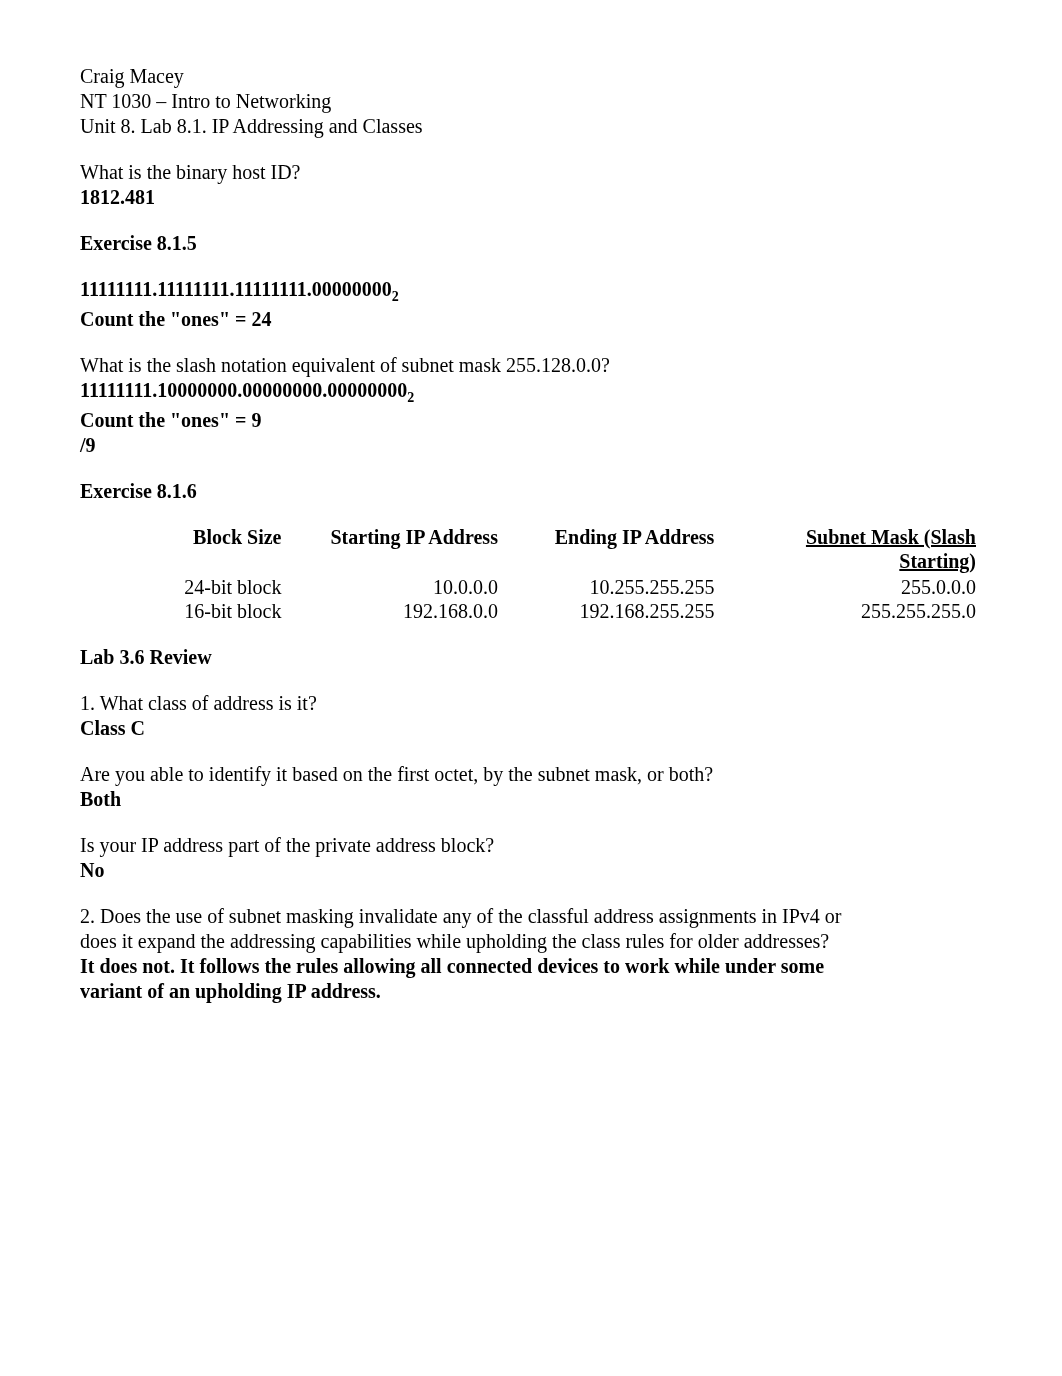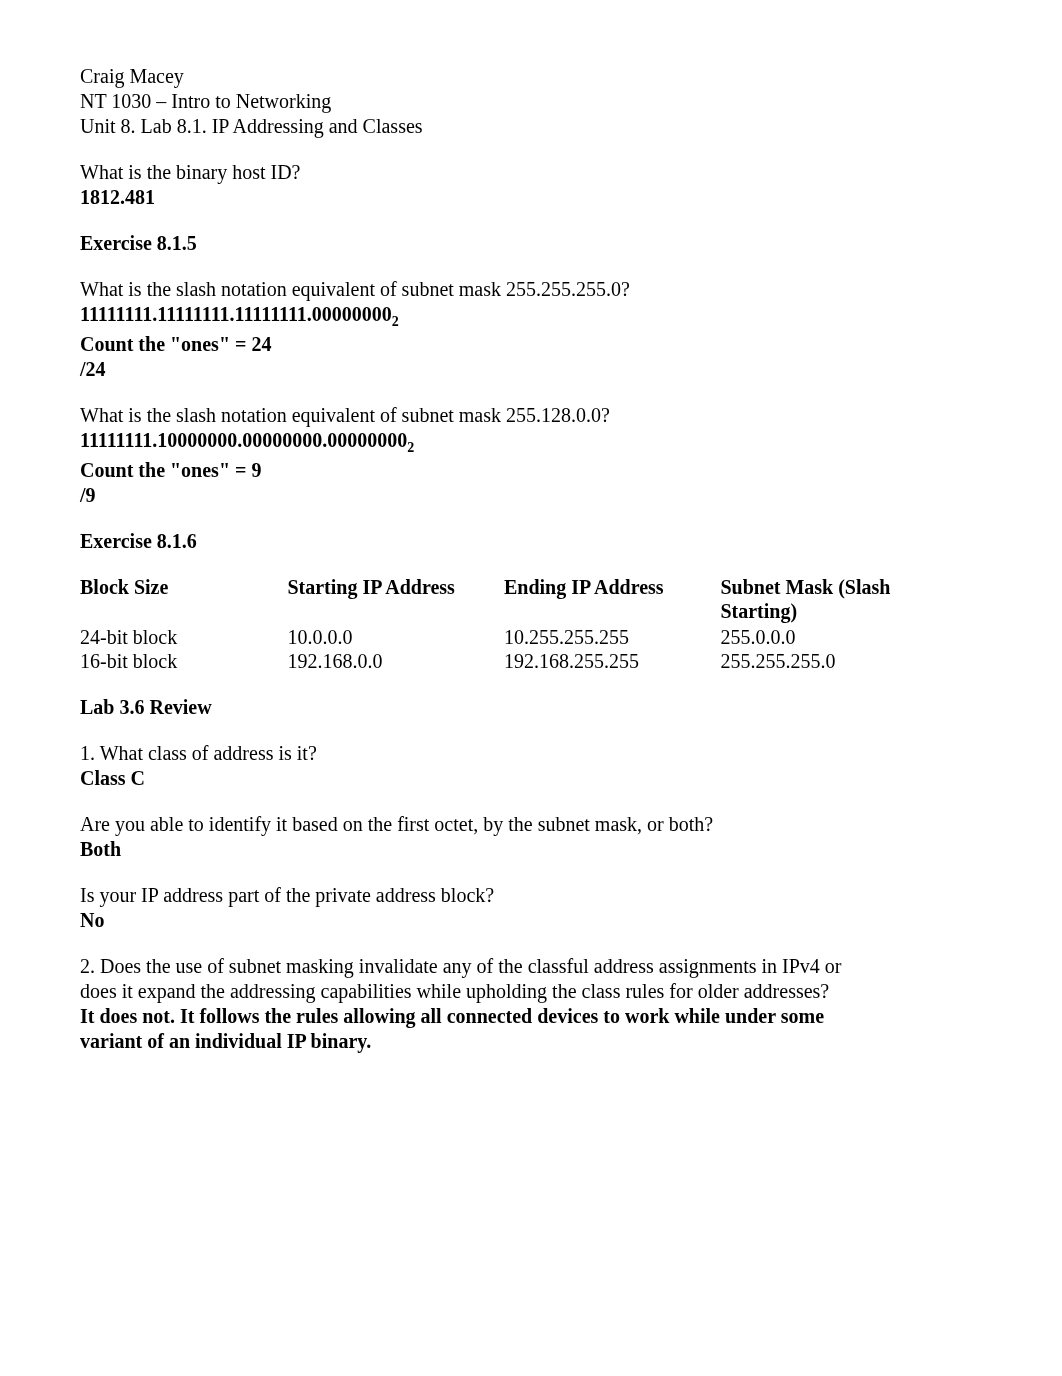--- a/index.html
+++ b/index.html
@@ -28,57 +28,55 @@
     .sub {
       font-size: 0.7em;
       vertical-align: sub;
     }
     table {
       border-collapse: collapse;
       width: 100%;
       margin-bottom: 22px;
     }
     td, th {
-      text-align: left;
+      text-align: right;
       vertical-align: top;
       padding: 0 6px 0 0;
       font-weight: normal;
     }
     th {
       font-weight: bold;
       padding-bottom: 2px;
     }
     .col1 { width: 23%; }
     .col2 { width: 24%; margin-left: 12px; }
     .col3 { width: 24%; margin-left: 6px; }
-    .col4 { width: 29%; }
+    .col4 { width: 29%; text-decoration: underline; }
   </style>
 </head>
 <body>
 
 <div class="para">
   <div class="line">Craig Macey</div>
   <div class="line">NT 1030 – Intro to Networking</div>
   <div class="line">Unit 8. Lab 8.1. IP Addressing and Classes</div>
 </div>
 
 <div class="para">
   <div class="line">What is the binary host ID?</div>
   <div class="line bold">1812.481</div>
 </div>
 
 <div class="para bold">Exercise 8.1.5</div>
 
 <div class="para">
-  <div class="line">What is the slash notation equivalent of subnet mask 255.255.255.0?</div>
   <div class="line bold">
     <span>11111111.11111111.11111111.00000000</span><span class="sub">2</span>
   </div>
   <div class="line bold">Count the "ones" = 24</div>
-  <div class="line bold">/24</div>
 </div>
 
 <div class="para">
   <div class="line">What is the slash notation equivalent of subnet mask 255.128.0.0?</div>
   <div class="line bold">
     <span>11111111.10000000.00000000.00000000</span><span class="sub">2</span>
   </div>
   <div class="line bold">Count the "ones" = 9</div>
   <div class="line bold">/9</div>
 </div>
@@ -127,14 +125,14 @@
 
 <div class="para">
   <div class="line">Is your IP address part of the private address block?</div>
   <div class="line bold">No</div>
 </div>
 
 <div class="para">
   <div class="line">2. Does the use of subnet masking invalidate any of the classful address assignments in IPv4 or</div>
   <div class="line">does it expand the addressing capabilities while upholding the class rules for older addresses?</div>
   <div class="line bold">It does not.  It follows the rules allowing all connected devices to work while under some</div>
-  <div class="line bold">variant of an individual IP binary.</div>
+  <div class="line bold">variant of an upholding IP address.</div>
 </div>
 
 </body></html>

